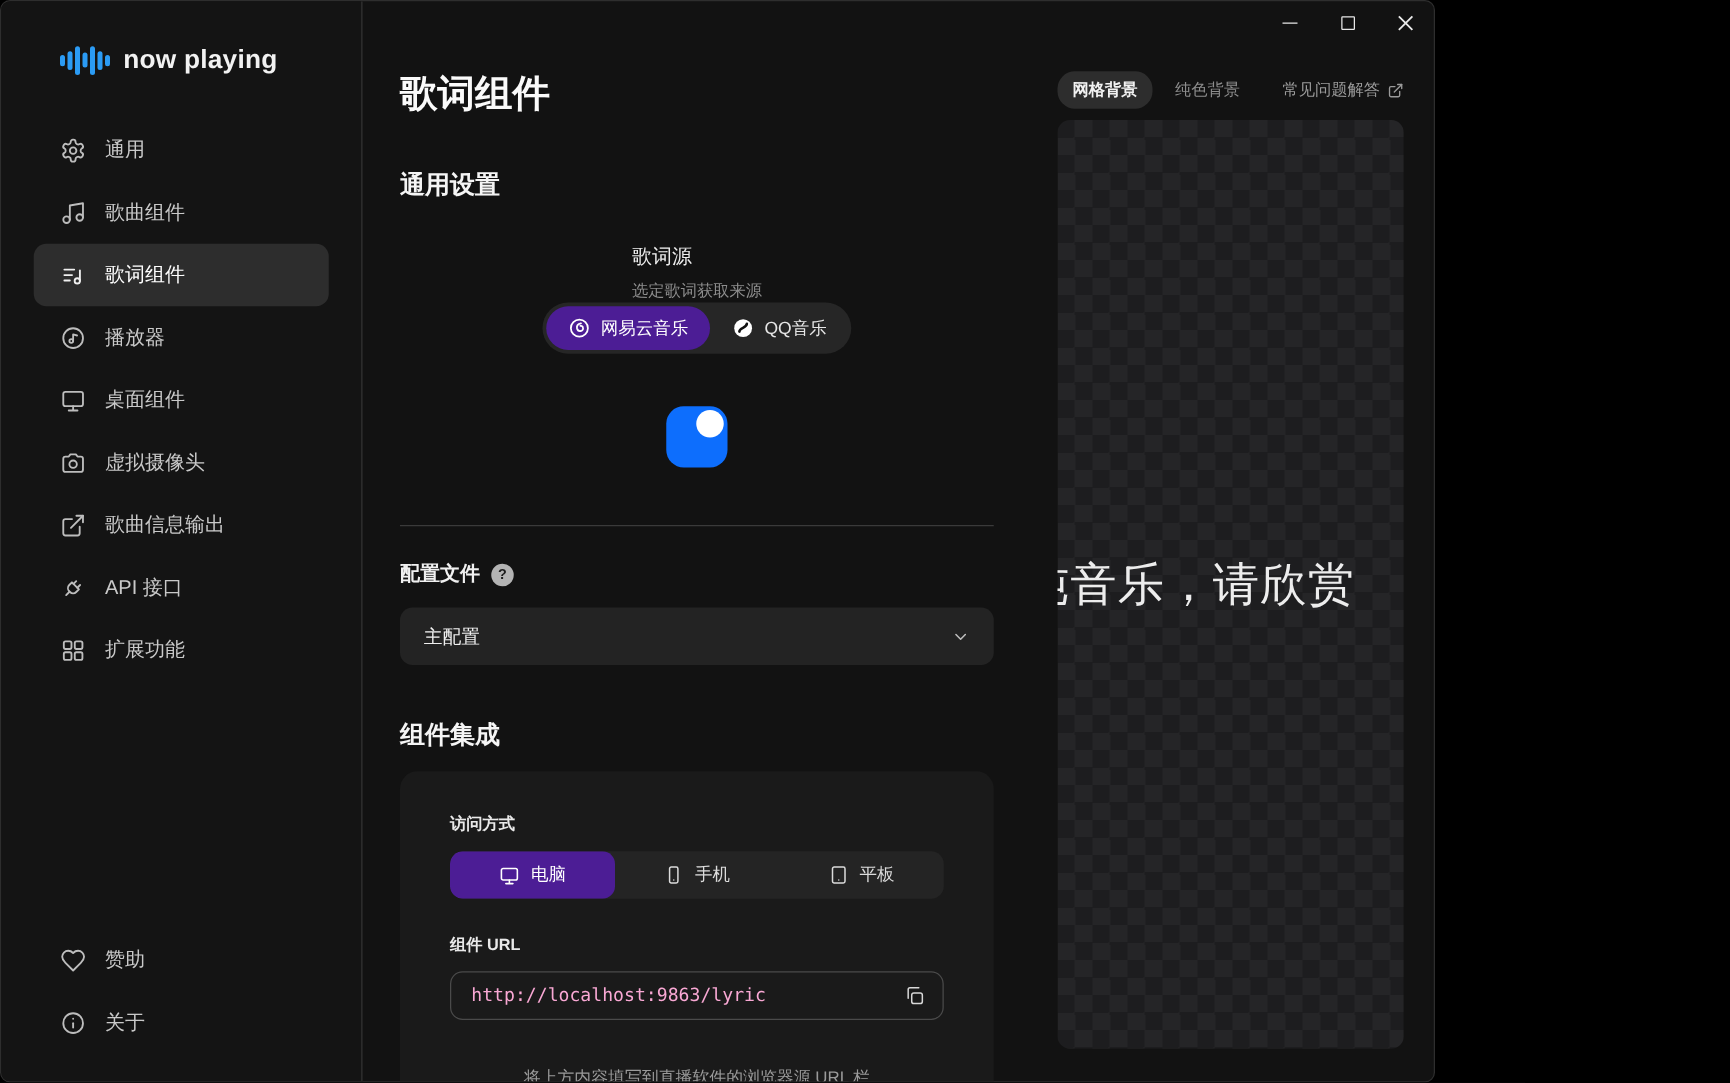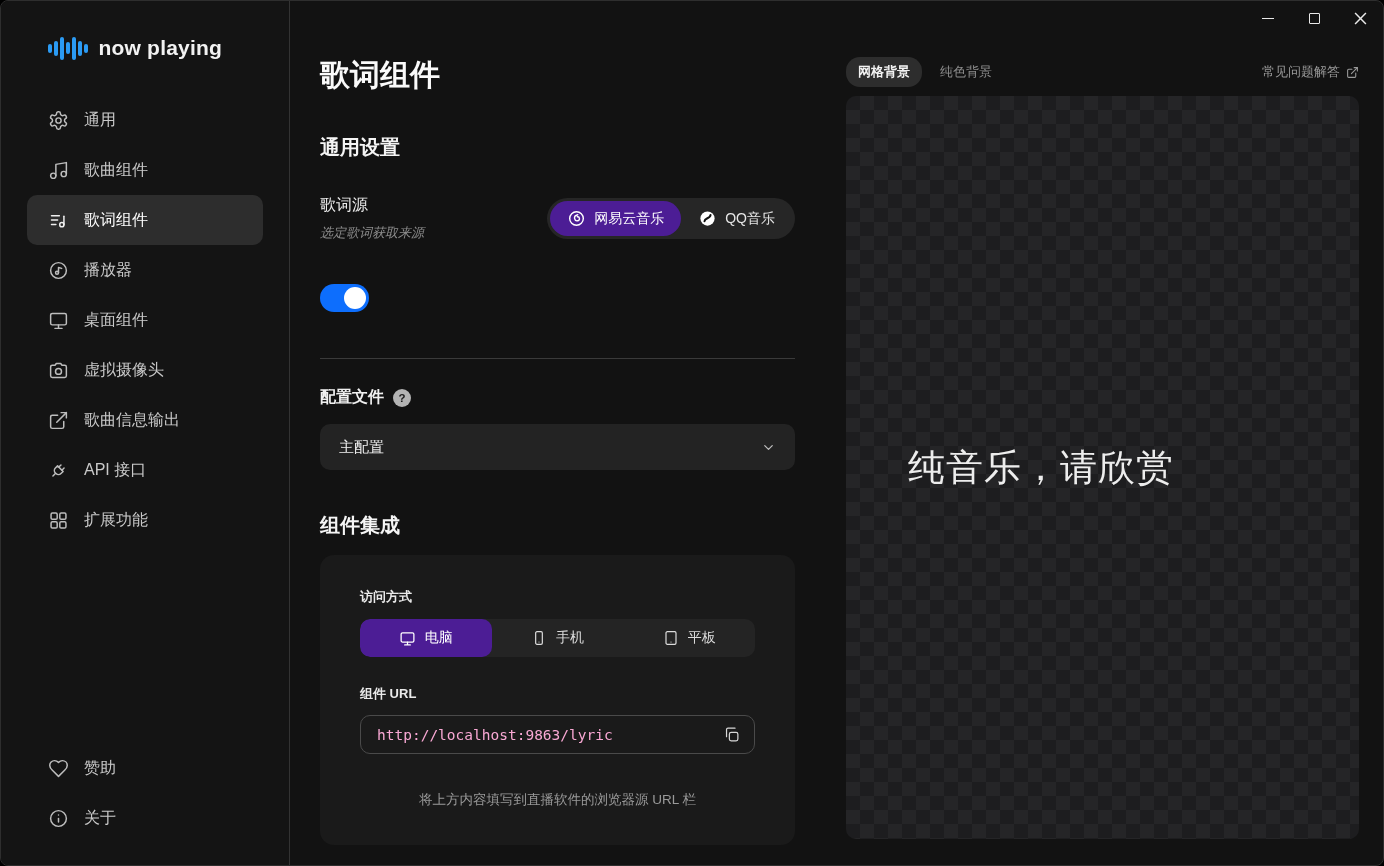--- a/index.html
+++ b/index.html
@@ -1,18 +1,18 @@
 <!DOCTYPE html>
 <html><head>
 <meta charset="utf-8">
 <style>
   * { margin:0; padding:0; box-sizing:border-box; }
   html,body { width:1384px; height:866px; background:#000; font-family:"Liberation Sans", sans-serif; }
   .window {
-    position:relative; width:1384px; height:866px; background:#121212;
+    position:relative; width:1148px; height:866px; background:#121212;
     border:1px solid #2e2e2e; border-radius:8px; overflow:hidden;
     display:flex; color:#e8e8e8;
   }
   svg { display:block; }
 
   
   .win-controls { position:absolute; top:0; right:0; display:flex; z-index:10; }
   .win-btn { width:46px; height:34px; display:flex; align-items:center; justify-content:center; color:#e8e8e8; cursor:default; }
   .minimize-glyph { width:12px; height:0; border-top:1.6px solid #e8e8e8; }
   .maximize-glyph { width:11px; height:11px; border:1.4px solid #e8e8e8; border-radius:1px; }
@@ -27,23 +27,23 @@
   .nav-item { display:flex; align-items:center; gap:15px; height:50px; margin:0 26px; padding:0 21px; border-radius:10px; color:#c9c9c9; font-size:16px; cursor:pointer; }
   .nav-item.selected { background:#2d2d2d; color:#ffffff; }
   .nav-item .icon { width:21px; height:21px; color:#bdbdbd; flex:0 0 21px; }
   .nav-item.selected .icon { color:#efefef; }
   .sidebar-spacer { flex:1; }
 
   
   .main { width:556px; flex:0 0 556px; padding:0 51px 0 30px; }
   .page-title { margin-top:54px; font-size:30px; font-weight:bold; color:#fafafa; }
   .section-heading { margin-top:38px; font-size:20px; font-weight:bold; color:#f5f5f5; }
-  .setting-row { display:flex; justify-content:space-between; align-items:center; margin-top:34px; }
+  .setting-row { display:flex; justify-content:space-between; align-items:center; margin-top:34px;flex-direction:column; }
   .setting-label { font-size:16px; color:#ededed; }
-  .setting-desc { margin-top:8px; font-size:13px; color:#8d8d8d; display:flex; align-items:center; gap:6px;font-style:italic; }
+  .setting-desc { margin-top:8px; font-size:13px; color:#8d8d8d; display:flex; align-items:center; gap:6px; }
   .seg-source { display:flex; align-items:center; background:#262626; border-radius:21px; padding:3px; height:41px; }
   .seg-source .opt { display:flex; align-items:center; gap:8px; height:35px; padding:0 17px; border-radius:18px; font-size:14px; color:#e6e6e6; cursor:pointer; white-space:nowrap; }
   .seg-source .opt.selected { background:#4c1d95; color:#fff; }
   .toggle { position:relative; width:49px; height:28px; border-radius:14px; background:#0d6efd; cursor:pointer; flex:0 0 49px; }
   .toggle .knob { position:absolute; top:3px; right:3px; width:22px; height:22px; border-radius:50%; background:#fff; }
   .divider { border-top:1px solid #3a3a3a; margin-top:46px; }
   .profile-heading { margin-top:28px; display:flex; align-items:center; gap:9px; font-size:16px; font-weight:bold; color:#f0f0f0; }
   .help-badge { width:18px; height:18px; border-radius:50%; background:#b3b3b3; color:#1b1b1b; font-size:11.5px; font-weight:bold; display:flex; align-items:center; justify-content:center; cursor:pointer; }
   .select { margin-top:16px; height:46px; background:#232323; border-radius:10px; display:flex; align-items:center; justify-content:space-between; padding:0 19px; font-size:15px; color:#efefef; cursor:pointer; }
   .select .chev { color:#bdbdbd; }

